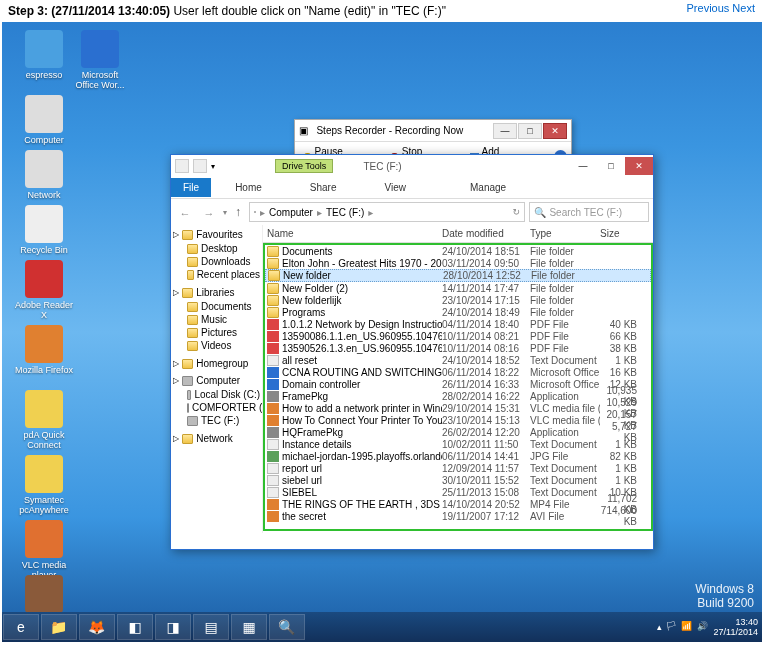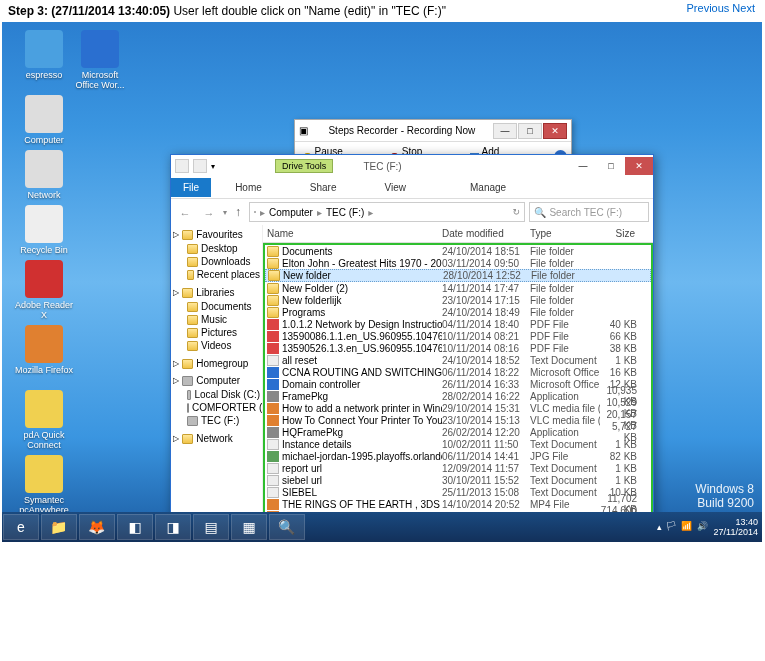--- a/index.html
+++ b/index.html
@@ -1,29 +1,29 @@
 <!DOCTYPE html>
 <html><head>
 <meta charset="utf-8">
 <style>
   * { margin: 0; padding: 0; box-sizing: border-box; font-family: "Segoe UI", Tahoma, sans-serif; }
   body { width: 765px; height: 661px; overflow: hidden; background: #fff; }
   .step-header { padding: 4px 8px; font-size: 12px; }
   .step-header strong { font-weight: bold; }
   .prev-next { position: absolute; right: 10px; top: 2px; color: #0066cc; font-size: 11px; }
-  .desktop { position: relative; width: 760px; height: 520px; margin: 0 2px;
+  .desktop { position: relative; width: 760px; height: 620px; margin: 0 2px;
     background: linear-gradient(180deg, #2b7fd0 0%, #3a95e0 20%, #6cb8f0 50%, #3a95e0 80%, #1a5aa0 100%);
     overflow: hidden; }
   
   .di { position: absolute; width: 60px; text-align: center; color: #fff; font-size: 9px; text-shadow: 0 1px 2px rgba(0,0,0,.6); }
   .di .ico { width: 38px; height: 38px; margin: 0 auto 2px; border-radius: 4px; display: flex; align-items: center; justify-content: center; font-size: 20px; }
   
   .sr-win { position: absolute; left: 292px; top: 97px; width: 278px; height: 54px; background: #fff; border: 1px solid #aaa; box-shadow: 2px 2px 6px rgba(0,0,0,.3); }
   .sr-title { display: flex; align-items: center; height: 22px; padding: 0 4px; border-bottom: 1px solid #ddd; font-size: 10px; }
-  .sr-title .t { flex: 1; padding-left: 20px; }
+  .sr-title .t { flex: 1; padding-left: 8px; }
   .sr-title .wbtn { width: 24px; height: 16px; display: inline-flex; align-items: center; justify-content: center; font-size: 9px; background: #eee; border: 1px solid #ccc; margin-left: 1px; }
   .sr-title .wbtn.close { background: #c94f4f; color: #fff; border-color: #a03030; }
   .sr-tools { display: flex; align-items: center; height: 30px; padding: 0 4px; gap: 8px; font-size: 10px; }
   .sr-tools .b { display: inline-flex; align-items: center; gap: 3px; padding: 2px 4px; }
   .dot { width: 9px; height: 9px; border-radius: 50%; display: inline-block; }
   .dot.yellow { background: #ffd400; border: 1px solid #cca000; }
   .dot.red { background: #e03030; border: 1px solid #a02020; }
   .sq { width: 9px; height: 9px; background: #3a7fd0; display: inline-block; }
   .qm { width: 14px; height: 14px; border-radius: 50%; background: #2a6fd0; color: #fff; display: inline-flex; align-items: center; justify-content: center; font-size: 9px; }
   
@@ -49,21 +49,21 @@
   .ex-nav .search { width: 120px; height: 20px; border: 1px solid #ccc; display: flex; align-items: center; padding: 0 4px; font-size: 10px; color: #999; }
   .ex-body { display: flex; height: 308px; }
   .ex-side { width: 92px; border-right: 1px solid #eee; padding: 4px 2px; font-size: 10px; overflow: hidden; }
   .ex-side .grp { margin-bottom: 6px; }
   .ex-side .hdr { display: flex; align-items: center; gap: 3px; margin-bottom: 2px; }
   .ex-side .itm { padding: 1px 0 1px 14px; display: flex; align-items: center; gap: 3px; white-space: nowrap; }
   .ex-side .ic { width: 11px; height: 10px; display: inline-block; }
   .ex-main { flex: 1; position: relative; }
   .ex-cols { display: flex; height: 18px; border-bottom: 1px solid #ddd; font-size: 10px; align-items: center; color: #444; }
   .ex-cols div { padding: 0 4px; }
-  .c-name { width: 175px; } .c-date { width: 88px; } .c-type { width: 70px; } .c-size { flex: 1; text-align: right; padding-right: 18px !important; }
+  .c-name { width: 175px; } .c-date { width: 88px; } .c-type { width: 70px; } .c-size { flex: 1; padding-right: 18px !important; }
   .ex-list { border: 2px solid #2fbf2f; height: 288px; overflow: hidden; font-size: 10px; }
   .row { display: flex; align-items: center; height: 12px; padding: 0 2px; }
   .row.sel { background: #cfe8ff; border: 1px dotted #6aa0d0; height: 13px; }
   .row .fic { width: 12px; height: 11px; margin-right: 3px; display: inline-block; }
   .row .nm { width: 160px; white-space: nowrap; overflow: hidden; }
   .row .dt { width: 88px; color: #555; }
   .row .ty { width: 70px; color: #555; white-space: nowrap; overflow: hidden; }
   .row .sz { flex: 1; text-align: right; color: #555; padding-right: 12px; }
   .ex-status { height: 18px; border-top: 1px solid #ddd; font-size: 10px; padding: 2px 6px; color: #555; }
   

